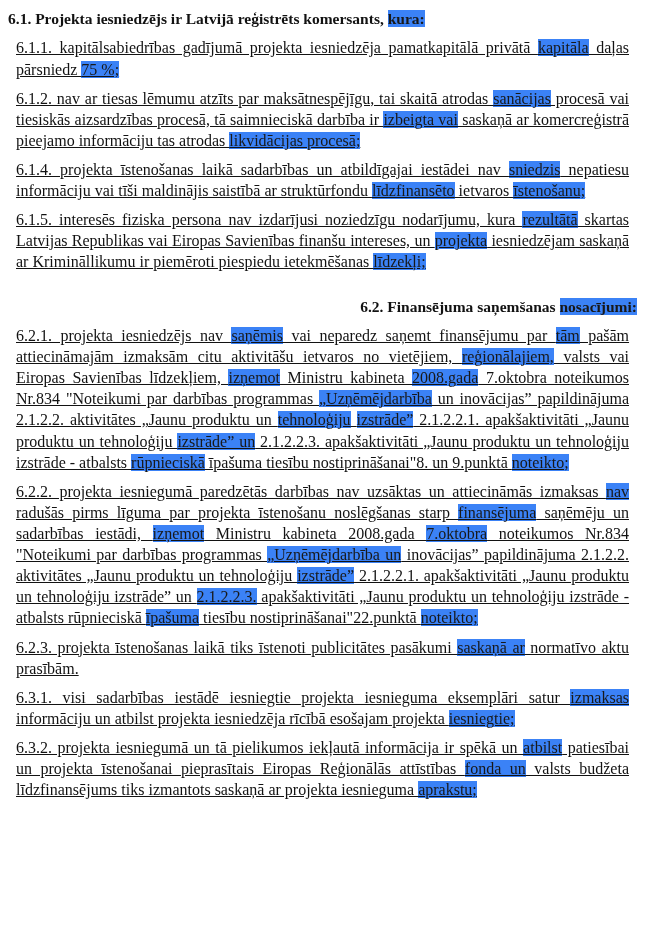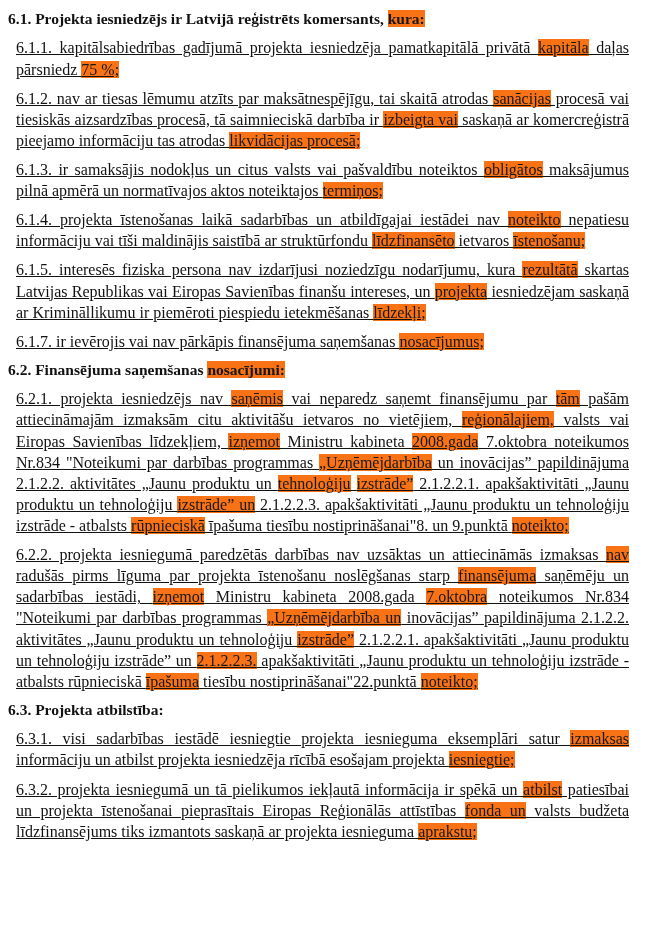--- a/index.html
+++ b/index.html
@@ -26,37 +26,36 @@
     text-decoration: underline;
   }
   .heading {
     margin: 0;
     font-weight: bold;
     font-size: 15.5px;
     line-height: 1.32;
     text-align: left;
   }
   .gap-before {
-    margin-top: 8px;
+    margin-top: 24px;
+    text-align: right;
   }
   .hl {
-    background: #f97316;
+    background: #3b82f6;
     color: #181818;
   }
 </style>
 </head>
 <body>
 
 <main class="page">
     <p class="heading"><span class="txt">6.1. Projekta iesniedzējs ir Latvijā reģistrēts komersants, </span><span class="hl">kura:</span></p>
     <p class="para"><span class="txt">6.1.1. kapitālsabiedrības gadījumā projekta iesniedzēja pamatkapitālā privātā </span><span class="hl">kapitāla</span><span class="txt"> daļas pārsniedz </span><span class="hl">75 %;</span></p>
     <p class="para"><span class="txt">6.1.2. nav ar tiesas lēmumu atzīts par maksātnespējīgu, tai skaitā atrodas </span><span class="hl">sanācijas</span><span class="txt"> procesā vai tiesiskās aizsardzības procesā, tā saimnieciskā darbība ir </span><span class="hl">izbeigta vai</span><span class="txt"> saskaņā ar komercreģistrā pieejamo informāciju tas atrodas </span><span class="hl">likvidācijas procesā;</span></p>
-    <p class="para"><span class="txt">6.1.3. ir samaksājis nodokļus un citus valsts vai pašvaldību noteiktos </span><span class="hl">obligātos</span><span class="txt"> maksājumus pilnā apmērā un normatīvajos aktos noteiktajos </span><span class="hl">termiņos;</span></p>
-    <p class="para"><span class="txt">6.1.4. projekta īstenošanas laikā sadarbības un atbildīgajai iestādei nav </span><span class="hl">noteikto</span><span class="txt"> nepatiesu informāciju vai tīši maldinājis saistībā ar struktūrfondu </span><span class="hl">līdzfinansēto</span><span class="txt"> ietvaros </span><span class="hl">īstenošanu;</span></p>
+    <p class="para"><span class="txt">6.1.4. projekta īstenošanas laikā sadarbības un atbildīgajai iestādei nav </span><span class="hl">sniedzis</span><span class="txt"> nepatiesu informāciju vai tīši maldinājis saistībā ar struktūrfondu </span><span class="hl">līdzfinansēto</span><span class="txt"> ietvaros </span><span class="hl">īstenošanu;</span></p>
     <p class="para"><span class="txt">6.1.5. interesēs fiziska persona nav izdarījusi noziedzīgu nodarījumu, kura </span><span class="hl">rezultātā</span><span class="txt"> skartas Latvijas Republikas vai Eiropas Savienības finanšu intereses, un </span><span class="hl">projekta</span><span class="txt"> iesniedzējam saskaņā ar Krimināllikumu ir piemēroti piespiedu ietekmēšanas </span><span class="hl">līdzekļi;</span></p>
-    <p class="para"><span class="txt">6.1.7. ir ievērojis vai nav pārkāpis finansējuma saņemšanas </span><span class="hl">nosacījumus;</span></p>
     <p class="heading gap-before"><span class="txt">6.2. Finansējuma saņemšanas </span><span class="hl">nosacījumi:</span></p>
     <p class="para"><span class="txt">6.2.1. projekta iesniedzējs nav </span><span class="hl">saņēmis</span><span class="txt"> vai neparedz saņemt finansējumu par </span><span class="hl">tām</span><span class="txt"> pašām attiecināmajām izmaksām citu aktivitāšu ietvaros no vietējiem, </span><span class="hl">reģionālajiem,</span><span class="txt"> valsts vai Eiropas Savienības līdzekļiem, </span><span class="hl">izņemot</span><span class="txt"> Ministru kabineta </span><span class="hl">2008.gada</span><span class="txt"> 7.oktobra noteikumos Nr.834 "Noteikumi par darbības programmas </span><span class="hl">„Uzņēmējdarbība</span><span class="txt"> un inovācijas” papildinājuma 2.1.2.2. aktivitātes „Jaunu produktu un </span><span class="hl">tehnoloģiju</span><span class="txt"> </span><span class="hl">izstrāde”</span><span class="txt"> 2.1.2.2.1. apakšaktivitāti „Jaunu produktu un tehnoloģiju </span><span class="hl">izstrāde” un</span><span class="txt"> 2.1.2.2.3. apakšaktivitāti „Jaunu produktu un tehnoloģiju izstrāde - atbalsts </span><span class="hl">rūpnieciskā</span><span class="txt"> īpašuma tiesību nostiprināšanai"8. un 9.punktā </span><span class="hl">noteikto;</span></p>
     <p class="para"><span class="txt">6.2.2. projekta iesniegumā paredzētās darbības nav uzsāktas un attiecināmās izmaksas </span><span class="hl">nav</span><span class="txt"> radušās pirms līguma par projekta īstenošanu noslēgšanas starp </span><span class="hl">finansējuma</span><span class="txt"> saņēmēju un sadarbības iestādi, </span><span class="hl">izņemot</span><span class="txt"> Ministru kabineta 2008.gada </span><span class="hl">7.oktobra</span><span class="txt"> noteikumos Nr.834 "Noteikumi par darbības programmas </span><span class="hl">„Uzņēmējdarbība un</span><span class="txt"> inovācijas” papildinājuma 2.1.2.2. aktivitātes „Jaunu produktu un tehnoloģiju </span><span class="hl">izstrāde”</span><span class="txt"> 2.1.2.2.1. apakšaktivitāti „Jaunu produktu un tehnoloģiju izstrāde” un </span><span class="hl">2.1.2.2.3.</span><span class="txt"> apakšaktivitāti „Jaunu produktu un tehnoloģiju izstrāde - atbalsts rūpnieciskā </span><span class="hl">īpašuma</span><span class="txt"> tiesību nostiprināšanai"22.punktā </span><span class="hl">noteikto;</span></p>
-    <p class="heading gap-before"><span class="txt">6.3. Projekta atbilstība:</span></p>
+    <p class="para"><span class="txt">6.2.3. projekta īstenošanas laikā tiks īstenoti publicitātes pasākumi </span><span class="hl">saskaņā ar</span><span class="txt"> normatīvo aktu prasībām.</span></p>
     <p class="para"><span class="txt">6.3.1. visi sadarbības iestādē iesniegtie projekta iesnieguma eksemplāri satur </span><span class="hl">izmaksas</span><span class="txt"> informāciju un atbilst projekta iesniedzēja rīcībā esošajam projekta </span><span class="hl">iesniegtie;</span></p>
     <p class="para"><span class="txt">6.3.2. projekta iesniegumā un tā pielikumos iekļautā informācija ir spēkā un </span><span class="hl">atbilst</span><span class="txt"> patiesībai un projekta īstenošanai pieprasītais Eiropas Reģionālās attīstības </span><span class="hl">fonda un</span><span class="txt"> valsts budžeta līdzfinansējums tiks izmantots saskaņā ar projekta iesnieguma </span><span class="hl">aprakstu;</span></p>
   </main>
 
 </body></html>

